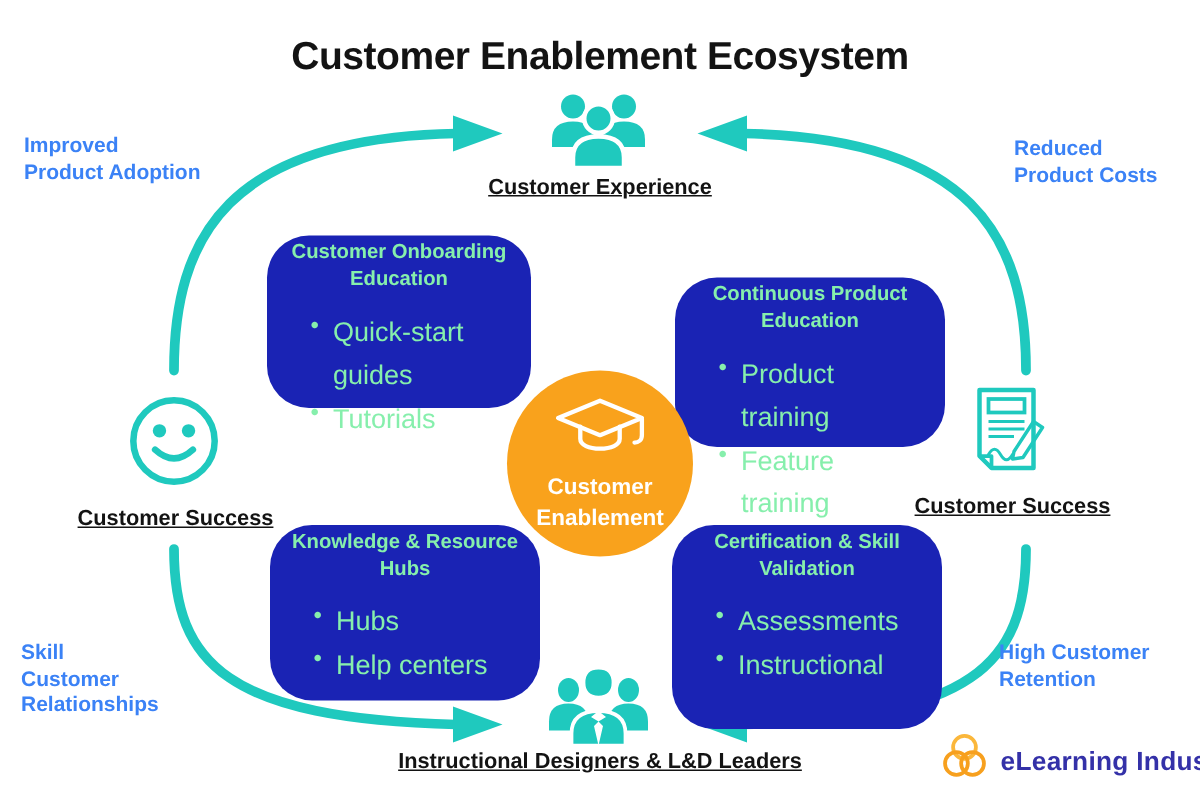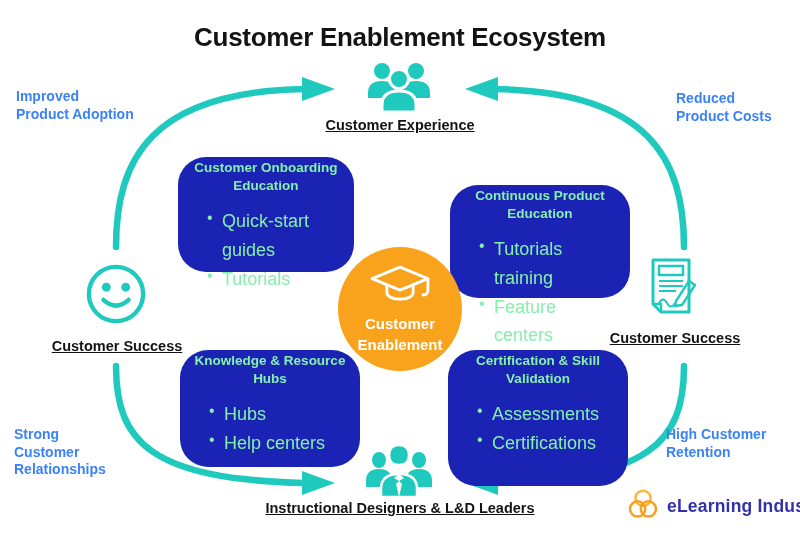--- a/index.html
+++ b/index.html
@@ -141,55 +141,55 @@
 
   <div id="outcome-tl" class="abs outcome">
     <span>Improved</span>
     <span>Product Adoption</span>
   </div>
   <div id="outcome-tr" class="abs outcome">
     <span>Reduced</span>
     <span>Product Costs</span>
   </div>
   <div id="outcome-bl" class="abs outcome">
-    <span>Strong</span>
+    <span>Skill</span>
     <span>Customer</span>
     <span>Relationships</span>
   </div>
   <div id="outcome-br" class="abs outcome">
     <span>High Customer</span>
     <span>Retention</span>
   </div>
 
   <div id="box-tl" class="abs box">
     <div class="box-title">Customer Onboarding Education</div>
     <ul>
       <li>Quick-start guides</li>
       <li>Tutorials</li>
     </ul>
   </div>
   <div id="box-tr" class="abs box">
     <div class="box-title">Continuous Product Education</div>
     <ul>
-      <li>Tutorials training</li>
-      <li>Feature centers</li>
+      <li>Product training</li>
+      <li>Feature training</li>
     </ul>
   </div>
   <div id="box-bl" class="abs box">
     <div class="box-title">Knowledge &amp; Resource Hubs</div>
     <ul>
       <li>Hubs</li>
       <li>Help centers</li>
     </ul>
   </div>
   <div id="box-br" class="abs box">
     <div class="box-title">Certification &amp; Skill Validation</div>
     <ul>
       <li>Assessments</li>
-      <li>Certifications</li>
+      <li>Instructional</li>
     </ul>
   </div>
 
   <div id="center-circle" class="abs">
     <span>
       <svg width="72" height="46" viewBox="0 0 84 56" fill="none" stroke="#ffffff" stroke-width="3.5" stroke-linejoin="round" stroke-linecap="round">
         <path d="M42 5 L76 19 L42 33 L8 19 Z"></path>
         <path d="M26 26 v10 c0 5 7 8 16 8 s16-3 16-8 v-10"></path>
         <path d="M76 20 v13 c0 4 -3 6 -6 6"></path>
       </svg>

